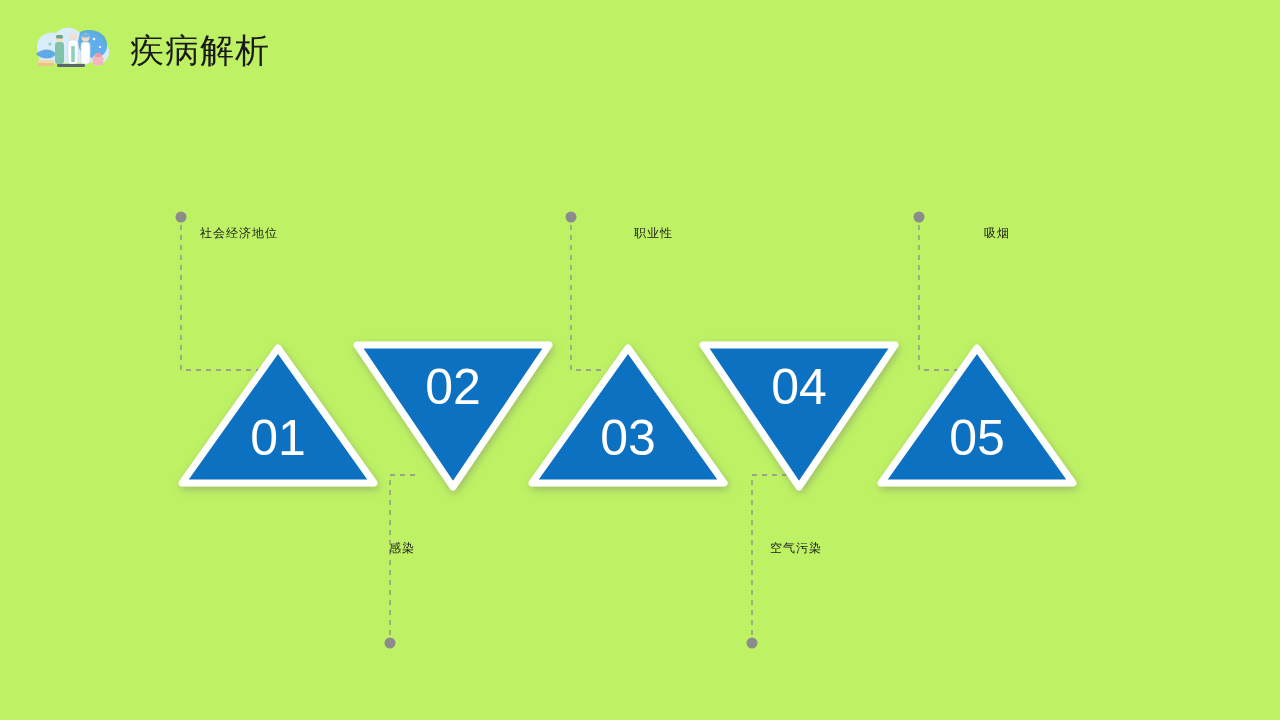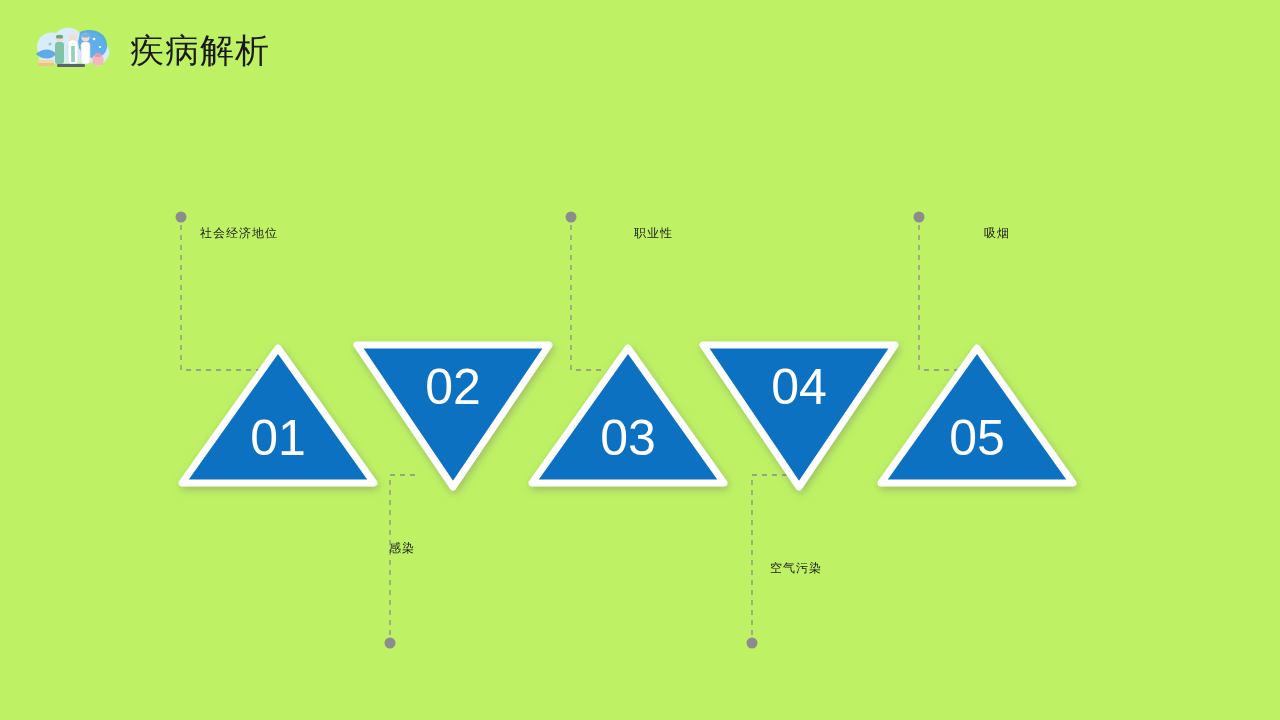--- a/index.html
+++ b/index.html
@@ -170,17 +170,17 @@
 
       <g filter="url(#triShadow)">
         <path d="M977 348 L1073 483 L881 483 Z" fill="#1071c1" stroke="#ffffff" stroke-width="7" stroke-linejoin="round"></path>
         <text x="977" y="455" text-anchor="middle" font-family="Liberation Sans, sans-serif" font-size="50" fill="#ffffff">05</text>
       </g>
     </svg>
 
     <div class="conn-label" style="left:200px; top:227px;">社会经济地位</div>
     <div class="conn-label" style="left:389px; top:542px;">感染</div>
     <div class="conn-label" style="left:589px; top:227px;margin-left:45px;">职业性</div>
-    <div class="conn-label" style="left:770px; top:562px;">空气污染</div>
+    <div class="conn-label" style="left:770px; top:542px;">空气污染</div>
     <div class="conn-label" style="left:984px; top:227px;">吸烟</div>
 
   </div>
 </div>
 
 </body></html>

